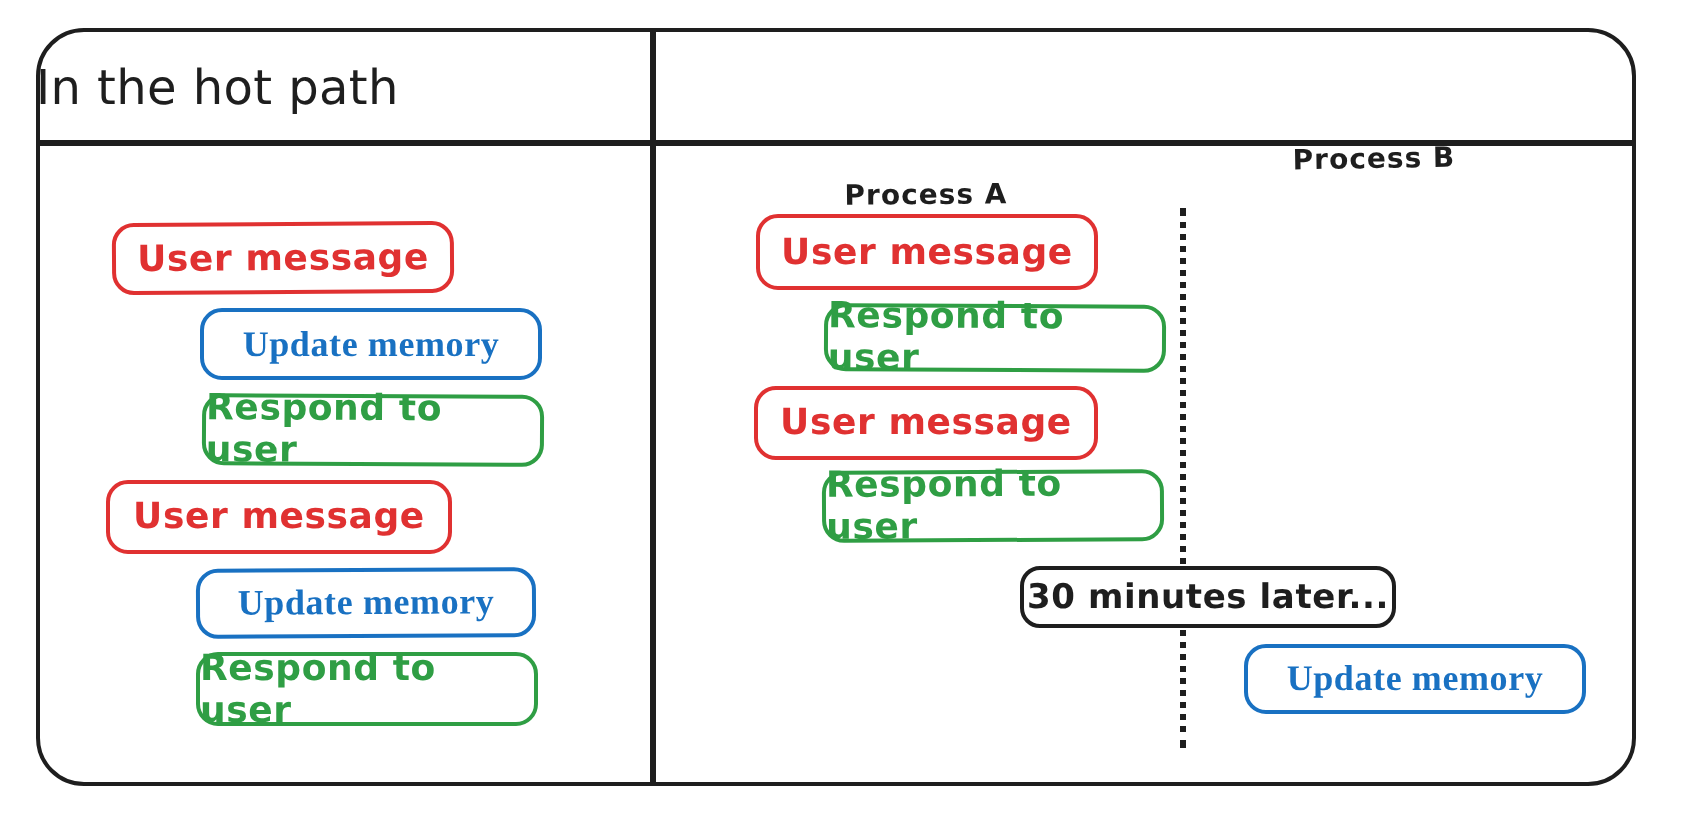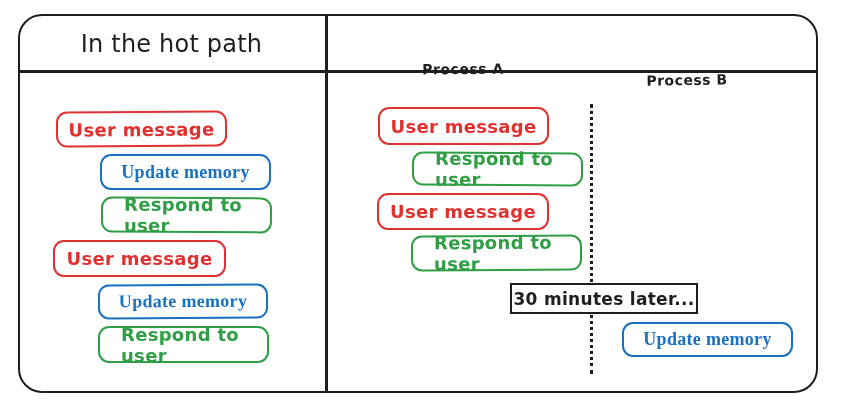--- a/index.html
+++ b/index.html
@@ -41,41 +41,41 @@
     right: 0;
     top: 54px;
     height: 2.5px;
     background: var(--black, #1e1e1e);
   }
   .panel-title {
     position: absolute;
     top: 29px;
     height: 30px;
     line-height: 30px;
-    text-align: center;
+    text-align: left;
     font-size: 24px;
     font-weight: 500;
     color: var(--black, #1e1e1e);
     letter-spacing: 0.2px;
   }
   .panel-title.left  { left: 18px;  width: 307px; }
   .panel-title.right { left: 325px; width: 496px; }
 
   .hand {
     font-family: cursive, "DejaVu Sans", sans-serif;
   }
   .process-label {
     position: absolute;
     font-size: 14px;
     font-weight: 600;
     color: var(--black, #1e1e1e);
     text-align: center;
     letter-spacing: 0.5px;
   }
-  .process-label.a { left: 418px; top: 61px; width: 90px; transform: rotate(-0.5deg); }
+  .process-label.a { left: 418px; top: 90px; width: 90px; transform: rotate(-0.5deg); }
   .process-label.b { left: 642px; top: 72px; width: 90px; transform: rotate(-1deg); }
 
   .dotted-line {
     position: absolute;
     left: 590px;
     top: 104px;
     height: 270px;
     width: 0;
     border-left: 3px dotted var(--black, #1e1e1e);
   }
@@ -88,39 +88,39 @@
     display: flex;
     align-items: center;
     justify-content: center;
     font-size: 18px;
     font-weight: 600;
     letter-spacing: 0.3px;
     background: #ffffff;
   }
   .c-red   { border-color: var(--red, #e03131);   color: var(--red, #e03131); }
   .c-blue  { border-color: var(--blue, #1971c2);  color: var(--blue, #1971c2); font-family: Liberation Serif, serif; }
-  .c-green { border-color: var(--green, #2f9e44); color: var(--green, #2f9e44); padding-left: 21px; }
+  .c-green { border-color: var(--green, #2f9e44); color: var(--green, #2f9e44); }
   .c-black { border-color: var(--black, #1e1e1e); color: var(--black, #1e1e1e); }
 
   
   .hp-0 { left: 56px;  top: 111px; width: 171px; height: 36px; transform: rotate(-0.4deg); }
   .hp-1 { left: 100px; top: 154px; width: 171px; height: 36px; }
   .hp-2 { left: 101px; top: 197px; width: 171px; height: 36px; transform: rotate(0.3deg); }
   .hp-3 { left: 53px;  top: 240px; width: 173px; height: 37px; }
   .hp-4 { left: 98px;  top: 284px; width: 170px; height: 35px; transform: rotate(-0.3deg); }
   .hp-5 { left: 98px;  top: 326px; width: 171px; height: 37px; }
 
   
   .pa-0 { left: 378px; top: 107px; width: 171px; height: 38px; }
   .pa-1 { left: 412px; top: 152px; width: 171px; height: 34px; transform: rotate(0.3deg); }
   .pa-2 { left: 377px; top: 193px; width: 172px; height: 37px; }
   .pa-3 { left: 411px; top: 235px; width: 171px; height: 36px; transform: rotate(-0.3deg); }
   .interlude {
     left: 510px; top: 283px; width: 188px; height: 31px;
-    font-size: 17px; border-radius: 0;
+    font-size: 17px; border-radius: 10px;
   }
   .pb-0 { left: 622px; top: 322px; width: 171px; height: 35px; }
 </style>
 </head>
 <body>
 
 <div class="stage">
 
   <div class="frame">
     <div class="vertical-divider"></div>

